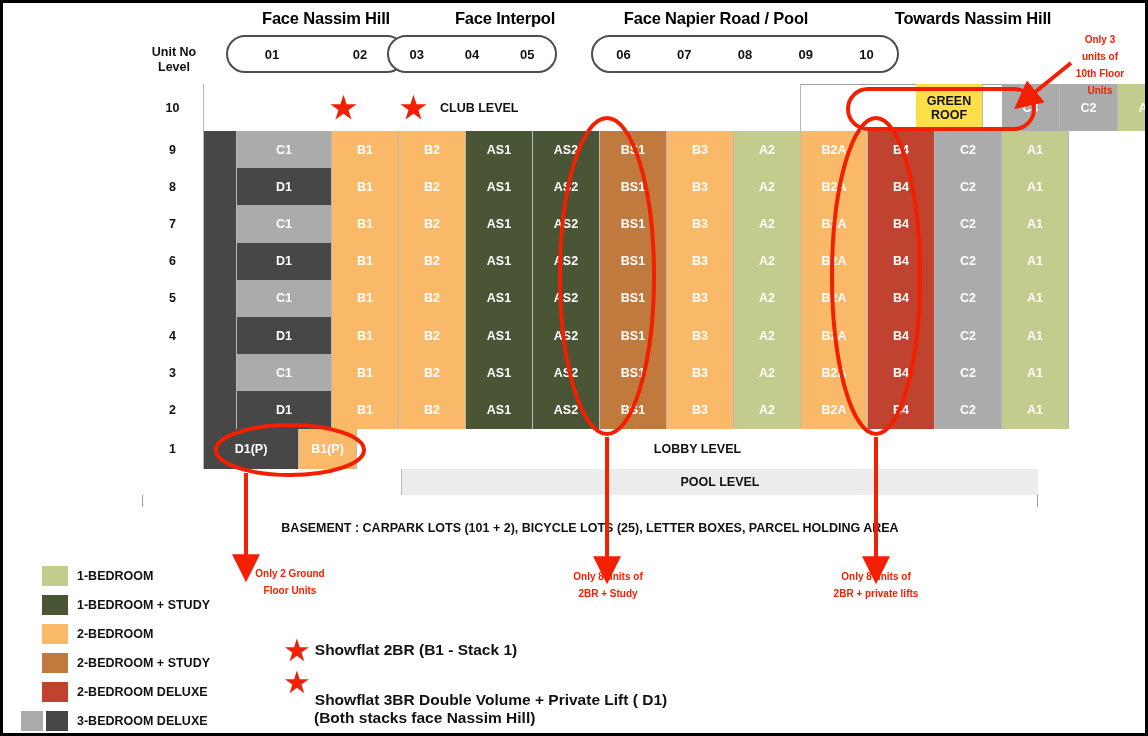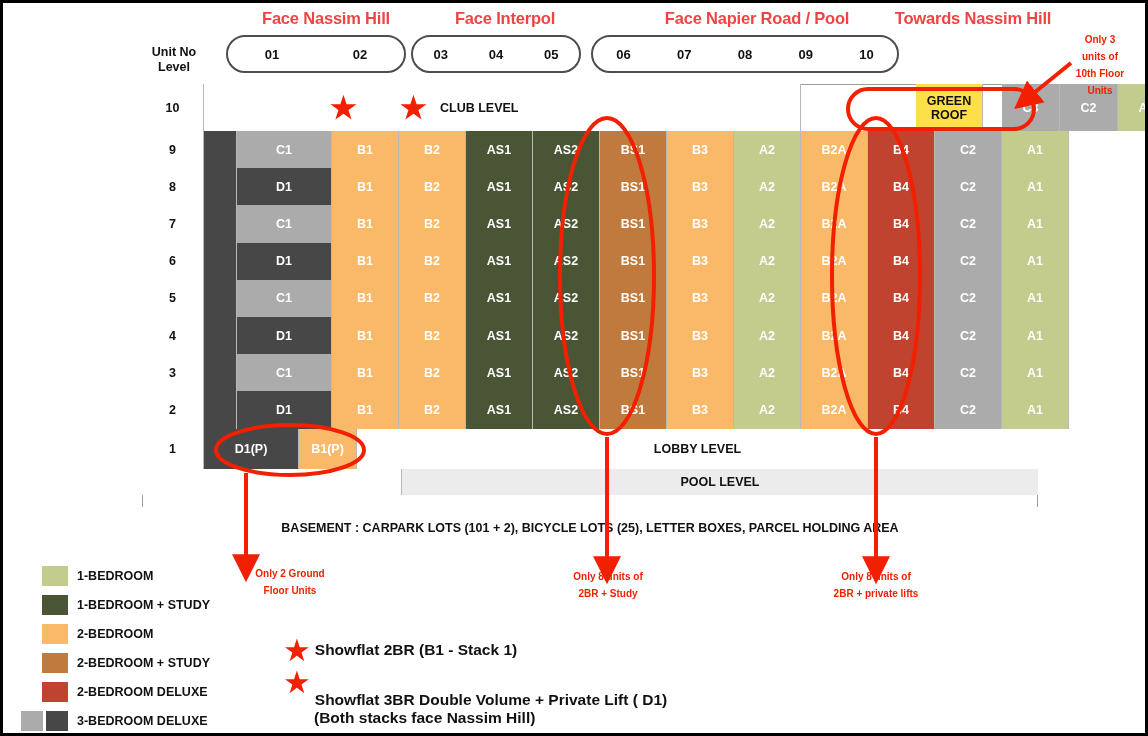--- a/index.html
+++ b/index.html
@@ -13,21 +13,21 @@
     position:relative;
     overflow:hidden;
   }
   #root { position:absolute; inset:0; }
 
   
   .abs { position:absolute; }
 
   
   .dir-label{
-    color:#ef4444; font-weight:bold; font-size:16.5px;
+    color:#000000; font-weight:bold; font-size:16.5px;
     text-align:center; white-space:nowrap; letter-spacing:-0.2px;
   }
 
   
   .pill{
     border:2.5px solid #4d4d4d; border-radius:22px;
     height:38px; background:#fff;
     display:flex; align-items:center;
   }
   .pill .unum{
@@ -82,33 +82,33 @@
 
   .star-big{ color:#F22000; font-size:31px; line-height:1; }
 </style>
 </head>
 <body>
 
 <div id="root">
 
   <div class="abs dir-label" style="left:231px; top:6px; width:184px;">Face Nassim Hill</div>
   <div class="abs dir-label" style="left:417px; top:6px; width:170px;">Face Interpol</div>
-  <div class="abs dir-label" style="left:605px; top:6px; width:298px;">Face Napier Road / Pool</div>
+  <div class="abs dir-label" style="left:564px; top:6px; width:298px;">Face Napier Road / Pool</div>
   <div class="abs dir-label" style="left:875px; top:6px; width:190px;">Towards Nassim Hill</div>
 
   <div class="abs unitno-label" style="left:140px; top:42px; width:62px;">
     <div>Unit No</div>
     <div>Level</div>
   </div>
 
   <div class="abs pill" style="left:223px; top:32px; width:180px;">
     <span class="unum">01</span>
     <span class="unum">02</span>
   </div>
-  <div class="abs pill" style="left:408px; top:32px; width:170px;">
+  <div class="abs pill" style="left:384px; top:32px; width:170px;">
     <span class="unum">03</span>
     <span class="unum">04</span>
     <span class="unum">05</span>
   </div>
   <div class="abs pill" style="left:588px; top:32px; width:308px;">
     <span class="unum">06</span>
     <span class="unum">07</span>
     <span class="unum">08</span>
     <span class="unum">09</span>
     <span class="unum">10</span>

